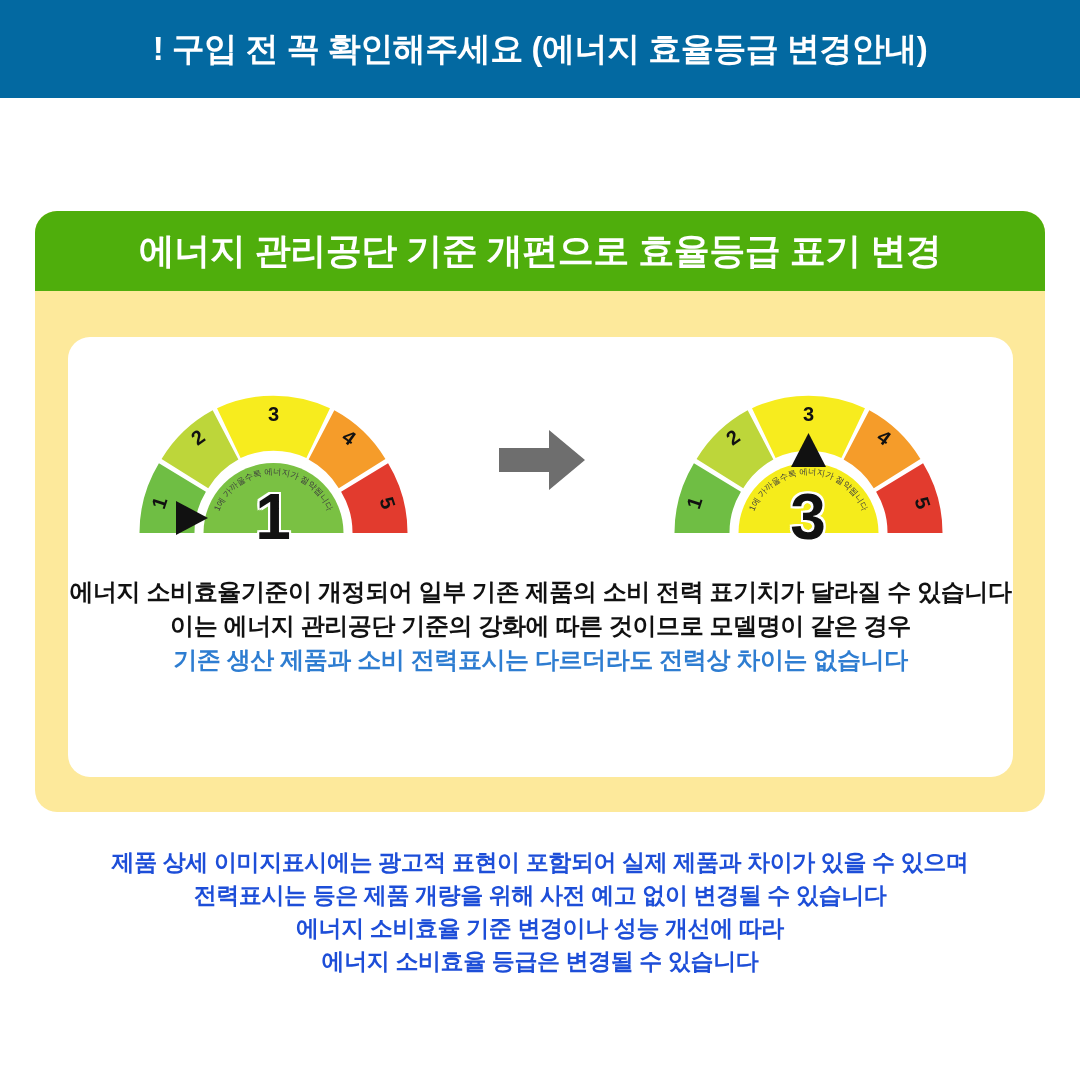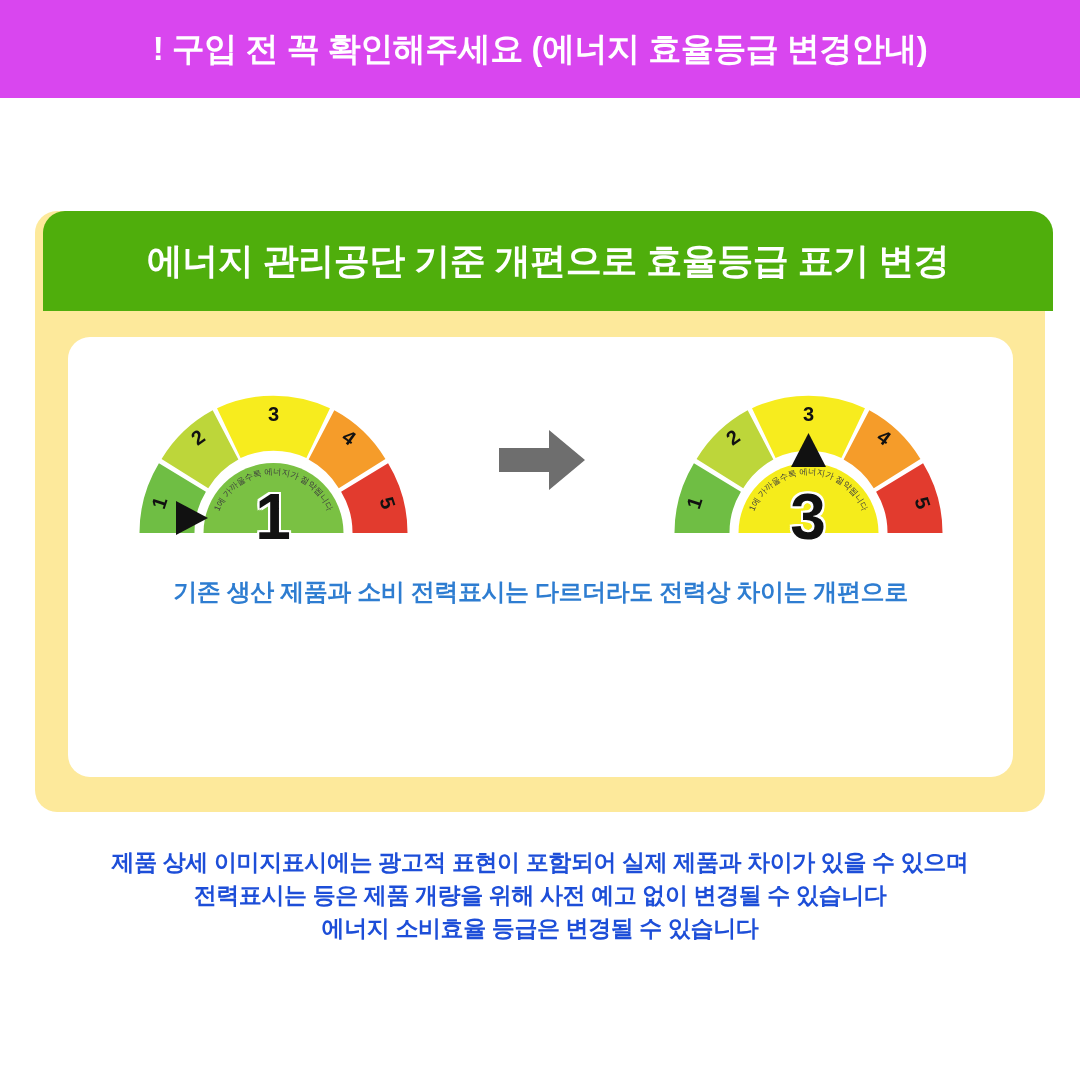--- a/index.html
+++ b/index.html
@@ -15,21 +15,21 @@
     position: relative;
   }
 
   
   .header-bar {
     position: absolute;
     left: 0;
     top: 0;
     width: 1080px;
     height: 98px;
-    background: #d946ef;
+    background: #0369a1;
     display: flex;
     align-items: center;
     justify-content: center;
   }
   .header-title {
     color: #ffffff;
     font-size: 33px;
     font-weight: bold;
     letter-spacing: -0.5px;
     white-space: nowrap;
@@ -41,24 +41,24 @@
     left: 35px;
     top: 211px;
     width: 1010px;
     height: 601px;
     background: #fde99b;
     border-radius: 22px;
     box-sizing: border-box;
   }
   .panel-banner {
     position: absolute;
-    left: 8px;
+    left: 0;
     top: 0;
     width: 1010px;
-    height: 100px;
+    height: 80px;
     background: #4fae0c;
     border-top-left-radius: 22px;
     border-top-right-radius: 22px;
     display: flex;
     align-items: center;
     justify-content: center;
     box-sizing: border-box;
   }
   .panel-banner-text {
     color: #ffffff;
@@ -244,23 +244,26 @@
           </text>
 
           <polygon points="141.5,58 124,92 159,92" fill="#111111"></polygon>
         </svg>
         <div class="gauge-grade">3</div>
       </div>
 
     </div>
 
     <div class="card-text">
-      <div class="line accent" style="color: rgb(46, 125, 209);">기존 생산 제품과 소비 전력표시는 다르더라도 전력상 차이는 개편으로</div>
+      <div class="line">에너지 소비효율기준이 개정되어 일부 기존 제품의 소비 전력 표기치가 달라질 수 있습니다</div>
+      <div class="line">이는 에너지 관리공단 기준의 강화에 따른 것이므로 모델명이 같은 경우</div>
+      <div class="line accent" style="color: rgb(46, 125, 209);">기존 생산 제품과 소비 전력표시는 다르더라도 전력상 차이는 없습니다</div>
     </div>
 
   </div>
 </div>
 
 <div class="footer-note">
   <div class="line">제품 상세 이미지표시에는 광고적 표현이 포함되어 실제 제품과 차이가 있을 수 있으며</div>
   <div class="line">전력표시는 등은 제품 개량을 위해 사전 예고 없이 변경될 수 있습니다</div>
+  <div class="line">에너지 소비효율 기준 변경이나 성능 개선에 따라</div>
   <div class="line">에너지 소비효율 등급은 변경될 수 있습니다</div>
 </div>
 
 </body></html>

